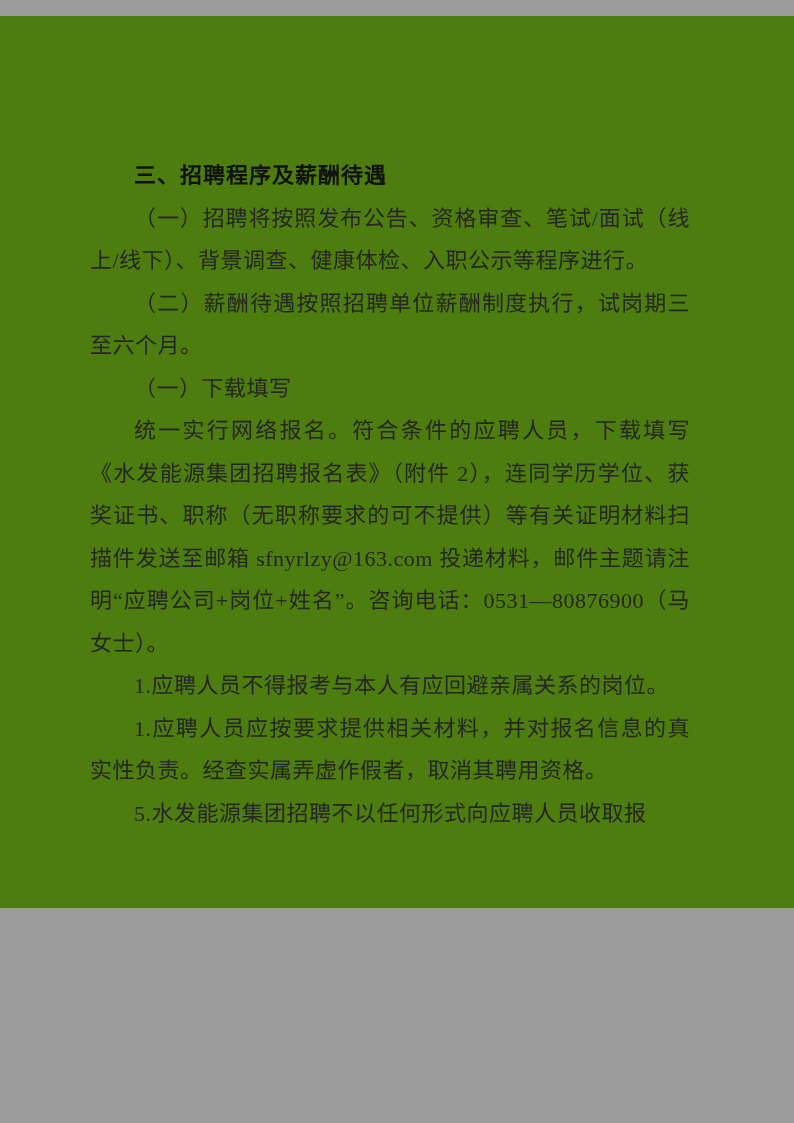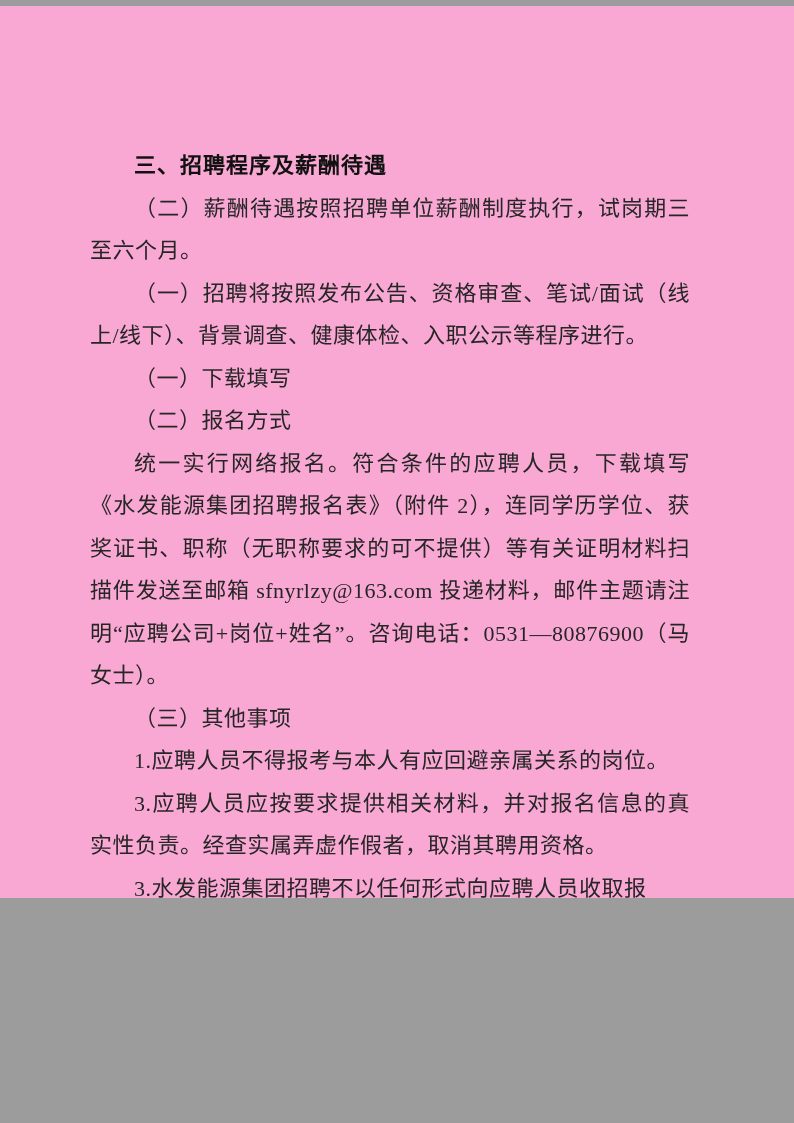--- a/index.html
+++ b/index.html
@@ -6,22 +6,22 @@
 
   html, body {
     background: #9c9c9c;
     font-family: "Liberation Serif", "DejaVu Serif", serif;
   }
 
   .page {
     position: relative;
     width: 794px;
     height: 892px;
-    background: #f9a8d4;
-    margin: 6px auto;
+    background: #4d7c0f;
+    margin: 16px auto;
     overflow: hidden;
   }
 
   .doc-body {
     position: absolute;
     left: 90px;
     top: 139px;
     width: 600px;
     color: #262626;
     font-size: 22px;
@@ -43,34 +43,32 @@
   }
 </style>
 </head>
 <body>
 
 <div class="page">
   <div class="doc-body">
 
     <p class="sec-heading">三、招聘程序及薪酬待遇</p>
 
+    <p>（一）招聘将按照发布公告、资格审查、笔试/面试（线上/线下）、背景调查、健康体检、入职公示等程序进行。</p>
+
     <p>（二）薪酬待遇按照招聘单位薪酬制度执行，试岗期三至六个月。</p>
-
-    <p>（一）招聘将按照发布公告、资格审查、笔试/面试（线上/线下）、背景调查、健康体检、入职公示等程序进行。</p>
 
 
     <p>（一）下载填写</p>
 
 
-    <p>（二）报名方式</p>
 
     <p>统一实行网络报名。符合条件的应聘人员，下载填写《水发能源集团招聘报名表》（附件 2），连同学历学位、获奖证书、职称（无职称要求的可不提供）等有关证明材料扫描件发送至邮箱 sfnyrlzy@163.com 投递材料，邮件主题请注明“应聘公司+岗位+姓名”。咨询电话：0531—80876900（马女士）。</p>
 
-    <p>（三）其他事项</p>
 
     <p>1.应聘人员不得报考与本人有应回避亲属关系的岗位。</p>
 
-    <p>3.应聘人员应按要求提供相关材料，并对报名信息的真实性负责。经查实属弄虚作假者，取消其聘用资格。</p>
+    <p>1.应聘人员应按要求提供相关材料，并对报名信息的真实性负责。经查实属弄虚作假者，取消其聘用资格。</p>
 
-    <p>3.水发能源集团招聘不以任何形式向应聘人员收取报</p>
+    <p>5.水发能源集团招聘不以任何形式向应聘人员收取报</p>
 
   </div>
 </div>
 
 </body></html>

